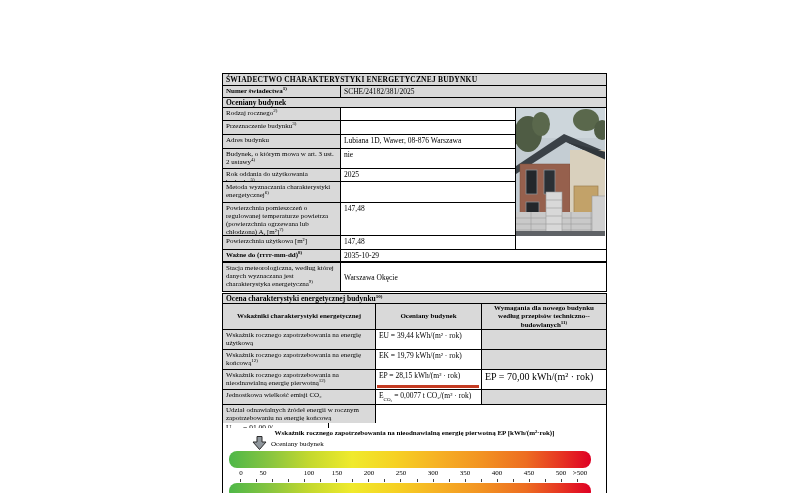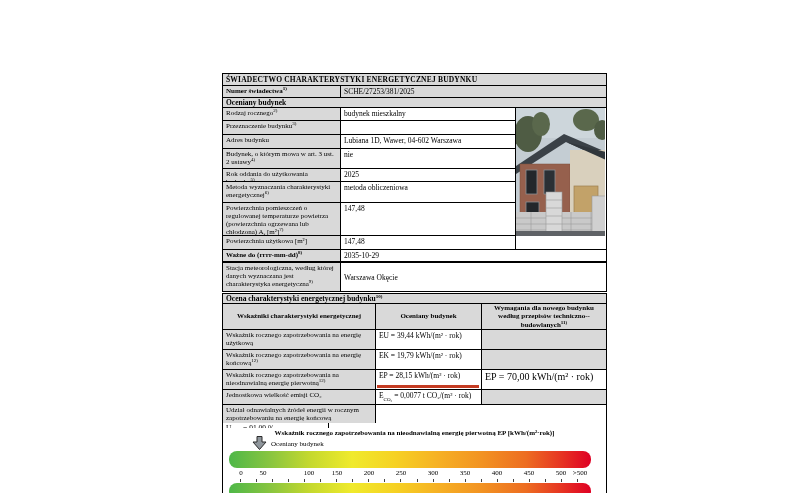--- a/index.html
+++ b/index.html
@@ -55,50 +55,48 @@
 </style>
 </head>
 <body>
 
 <div class="page">
 
   <div class="sect" style="top:41px;">
     <div class="titlebar">ŚWIADECTWO CHARAKTERYSTYKI ENERGETYCZNEJ BUDYNKU</div>
     <div class="row">
       <div class="lab bold"><span>Numer świadectwa</span><sup>1)</sup></div>
-      <div class="val gray">SCHE/27253/381/2025</div>
+      <div class="val gray">SCHE/24182/381/2025</div>
     </div>
   </div>
 
   <div class="sect" style="top:65px;">
     <div class="sechead">Oceniany budynek</div>
     <div class="bbody">
       <div class="bleft">
         <div class="row r13">
           <div class="lab"><span>Rodzaj rocznego</span><sup>2)</sup></div>
-          <div class="val">budynek mieszkalny</div>
         </div>
         <div class="row r14">
           <div class="lab"><span>Przeznaczenie budynku</span><sup>3)</sup></div>
         </div>
         <div class="row r14">
           <div class="lab"><span>Adres budynku</span></div>
-          <div class="val">Lubiana 1D, Wawer, 04-602 Warszawa</div>
+          <div class="val">Lubiana 1D, Wawer, 08-876 Warszawa</div>
         </div>
         <div class="row r20">
           <div class="lab"><span>Budynek, o którym mowa w art. 3 ust. 2 ustawy</span><sup>4)</sup></div>
           <div class="val">nie</div>
         </div>
         <div class="row r13">
           <div class="lab"><span>Rok oddania do użytkowania budynku</span><sup>5)</sup></div>
           <div class="val">2025</div>
         </div>
         <div class="row r21">
           <div class="lab"><span>Metoda wyznaczania charakterystyki energetycznej</span><sup>6)</sup></div>
-          <div class="val">metoda obliczeniowa</div>
         </div>
         <div class="row r33">
           <div class="lab"><span>Powierzchnia pomieszczeń o regulowanej temperaturze powietrza (powierzchnia ogrzewana lub chłodzona) A</span><sub>f</sub><span> [m²]</span><sup>7)</sup></div>
           <div class="val">147,48</div>
         </div>
         <div class="row r14" style="border-bottom:none;">
           <div class="lab"><span>Powierzchnia użytkowa [m²]</span></div>
           <div class="val">147,48</div>
         </div>
       </div>

